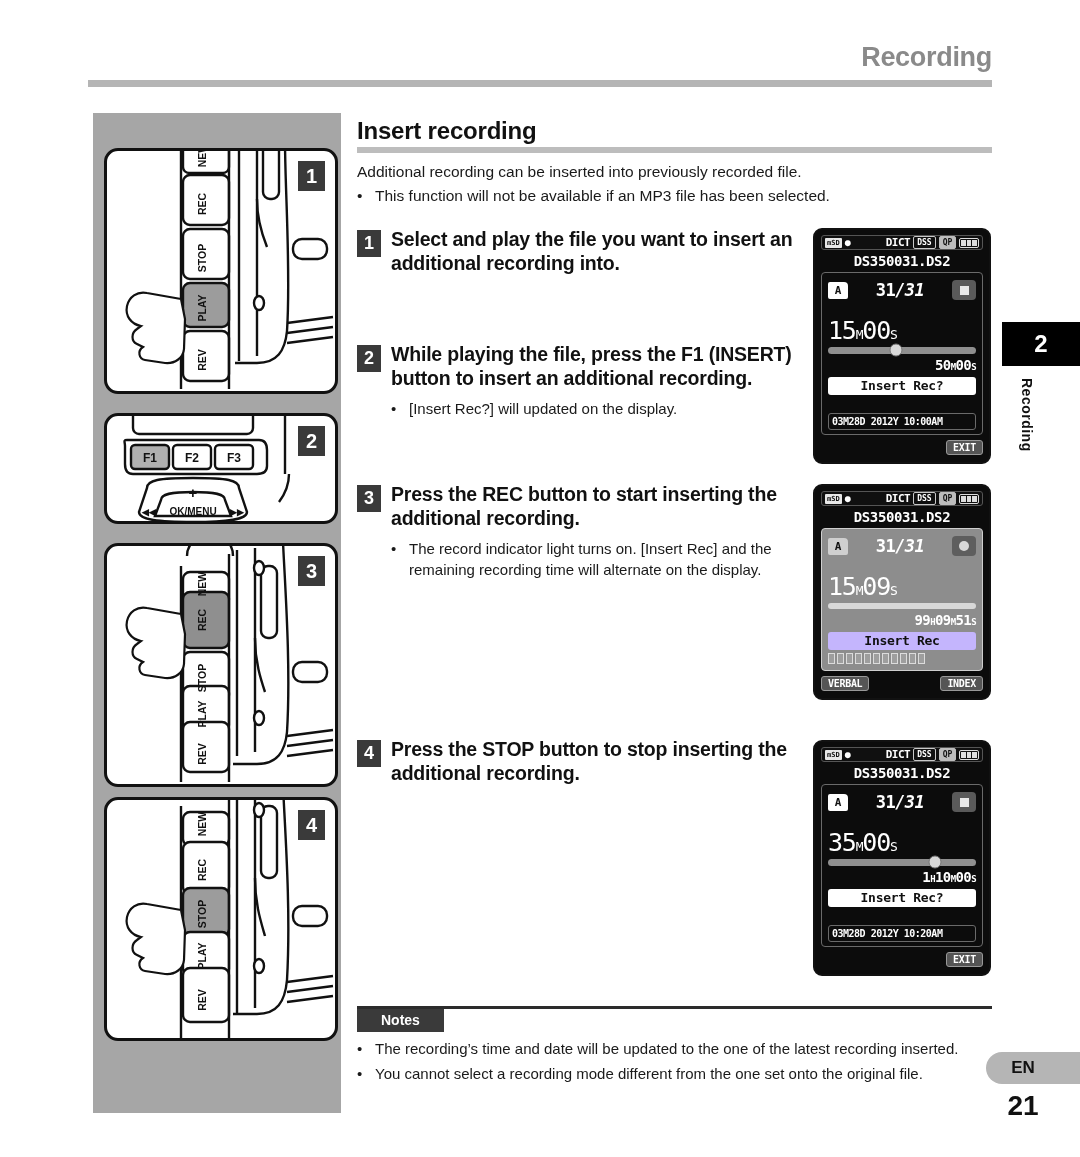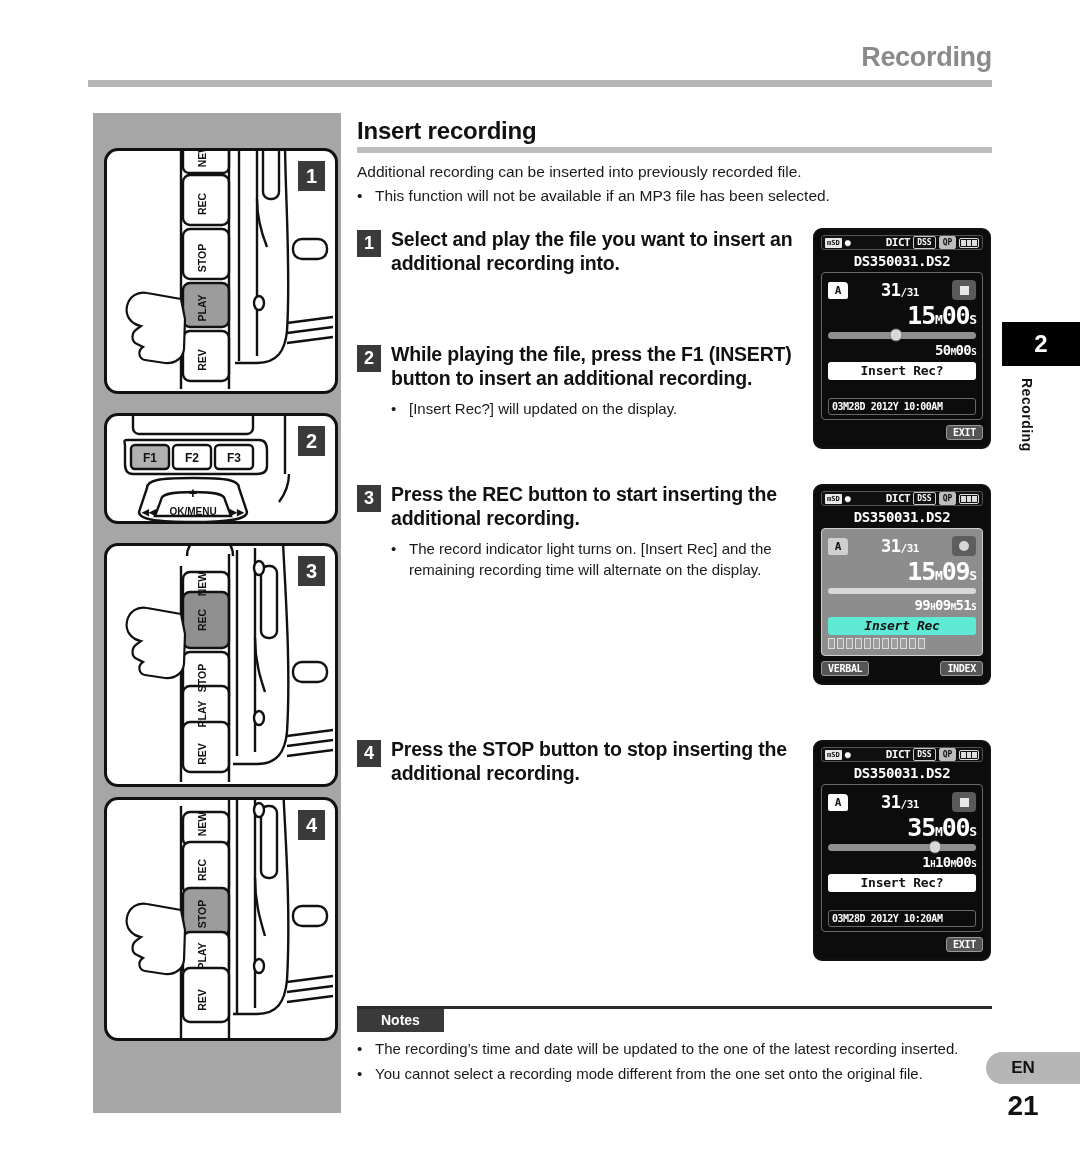--- a/index.html
+++ b/index.html
@@ -112,48 +112,48 @@
     border:1px solid #6a6a6a;border-radius:4px;padding:5px 6px 4px;position:relative;
   }
   .lcd-main.rec{background:#8d8d8d;color:#fff;border-color:#cfcfcf;}
   .row-top{display:flex;align-items:center;height:24px;}
   .folder{
     width:20px;height:17px;background:#fff;color:#111;font-size:11px;font-weight:bold;
     display:flex;align-items:center;justify-content:center;border-radius:2px 4px 2px 2px;
   }
   .rec.lcd-main .folder{background:#cfcfcf;}
   .trk{flex:1;text-align:center;font-size:17px;font-weight:bold;letter-spacing:-0.5px;}
-  .trk small{font-size:11px;}
+  .trk small{font-size:17px;font-style:italic;}
   .statechip{
     width:24px;height:20px;background:#5a5a5a;border-radius:4px;display:flex;
     align-items:center;justify-content:center;
   }
   .rec.lcd-main .statechip{background:#5e5e5e;}
   .sq{width:9px;height:9px;background:#e8e8e8;}
   .cir{width:10px;height:10px;background:#d8d8d8;border-radius:50%;}
   .bigtime{
-    text-align:right;font-size:25px;font-weight:bold;letter-spacing:-1.2px;
-    line-height:1.02;margin:1px 0 2px;
+    font-size:25px;font-weight:normal;letter-spacing:-1.2px;
+    line-height:1.02;margin:16px 0 2px;
   }
   .bigtime small{font-size:13px;}
   .bar{
     height:7px;background:#8f8f8f;border-radius:4px;position:relative;margin:3px 0 3px;
   }
   .rec.lcd-main .bar{background:#d8d8d8;height:6px;}
   .bar i{
     position:absolute;top:50%;transform:translate(-50%,-50%);width:11px;height:11px;
     border-radius:50%;background:#d9d9d9;border:1px solid #777;
   }
   .tot{text-align:right;font-size:14px;font-weight:bold;letter-spacing:-0.6px;}
   .tot small{font-size:9px;}
   .msgbar{
     background:#ffffff;color:#111;text-align:center;font-size:13px;font-weight:bold;
     border-radius:3px;margin:4px 0 3px;line-height:18px;letter-spacing:-0.3px;
   }
-  .rec .msgbar{background:#5eead4;font-style:italic;}
+  .rec .msgbar{background:#c4b5fd;}
   .datebar{
     border:1px solid #6a6a6a;border-radius:3px;font-size:10px;font-weight:bold;
     padding:2px 3px;letter-spacing:-0.5px;margin-top:18px;
   }
   .meter{display:flex;gap:2px;margin:3px 0 2px;}
   .meter i{width:7px;height:11px;background:#e4e4e4;display:block;}
   .meter i.off{background:#9e9e9e;border:1px solid #dcdcdc;box-sizing:border-box;}
   .lcd-foot{display:flex;margin-top:5px;gap:4px;align-items:center;}
   .softkey{
     background:#555;border:1px solid #999;border-radius:3px;color:#fff;font-size:10px;

